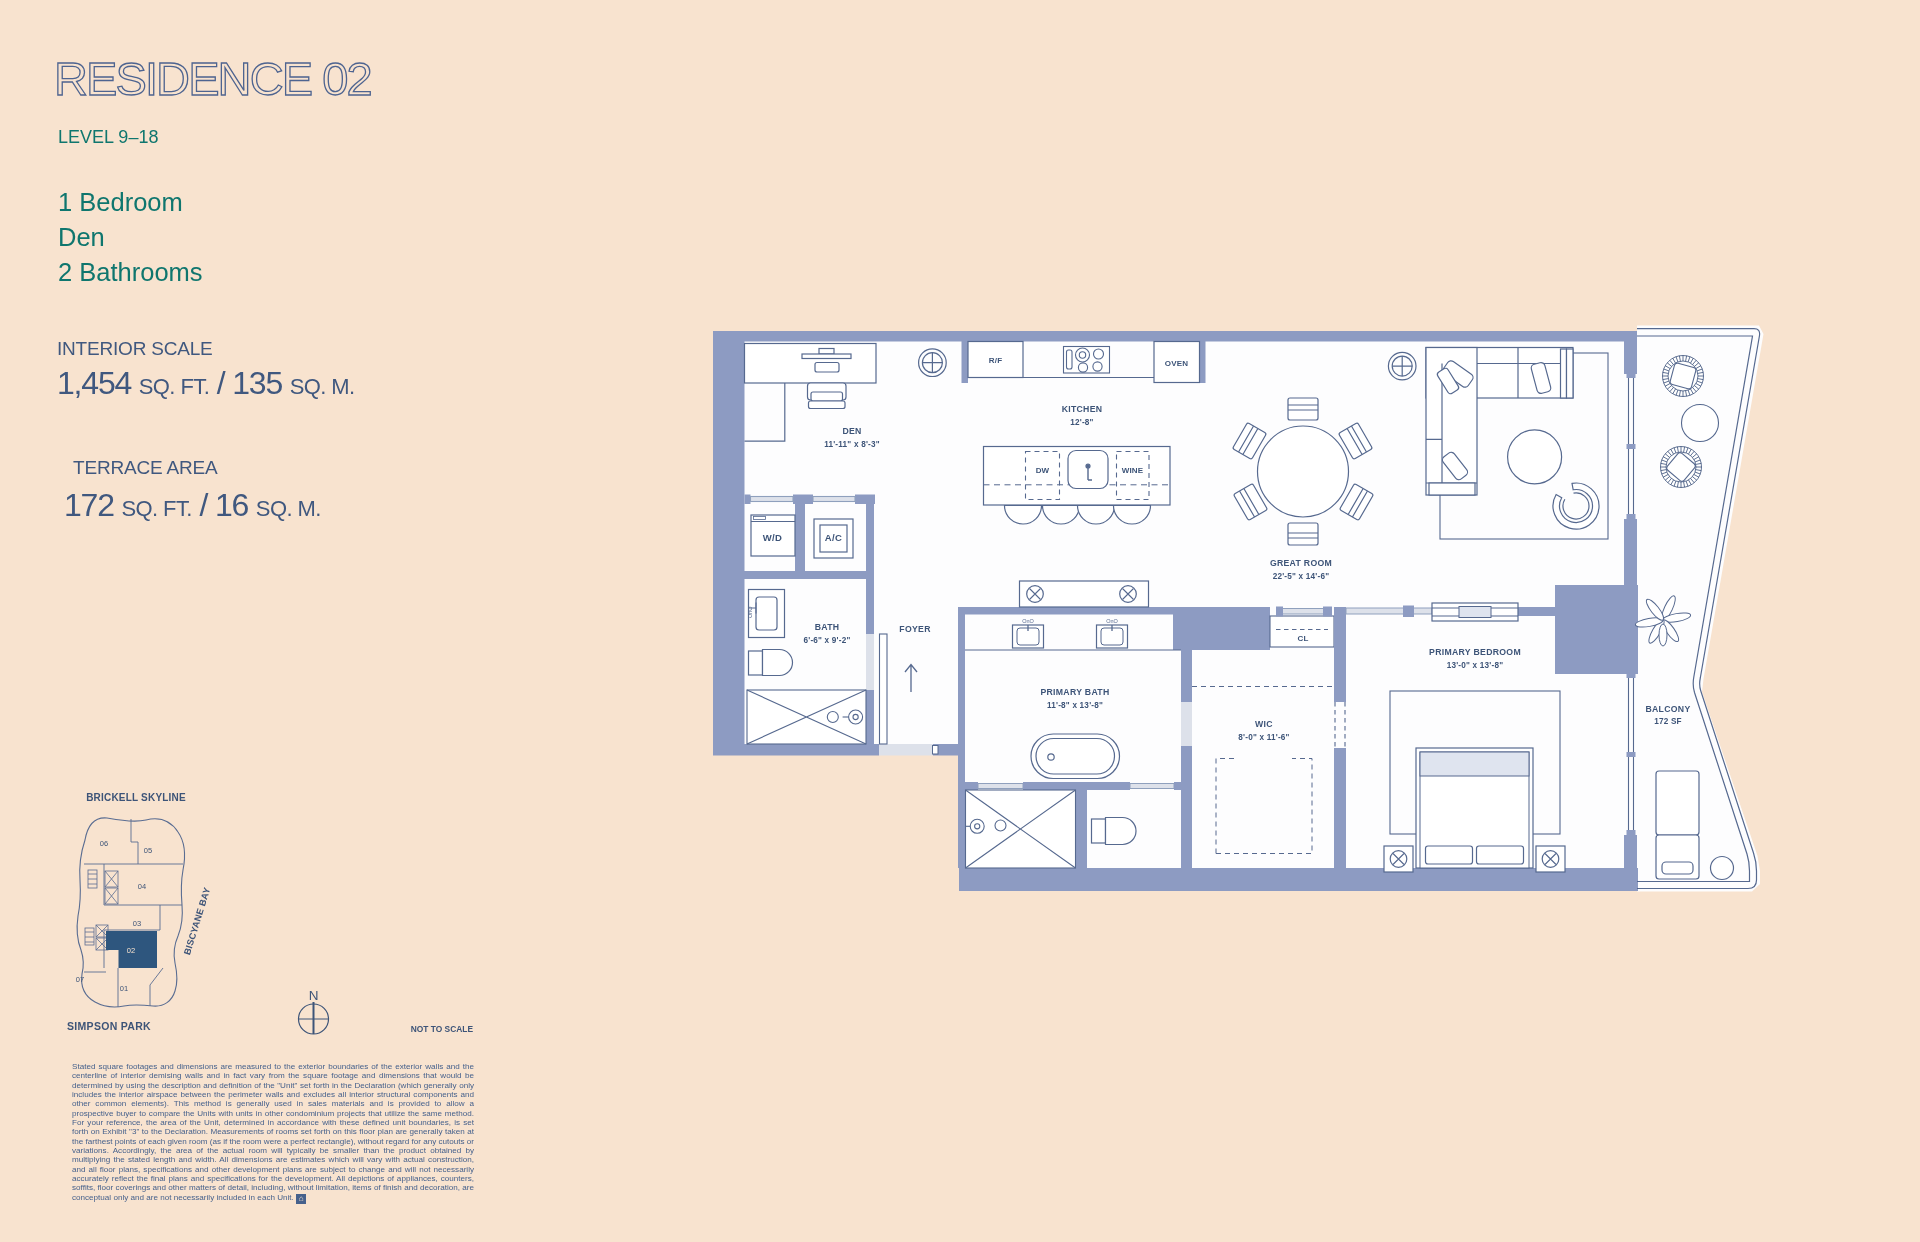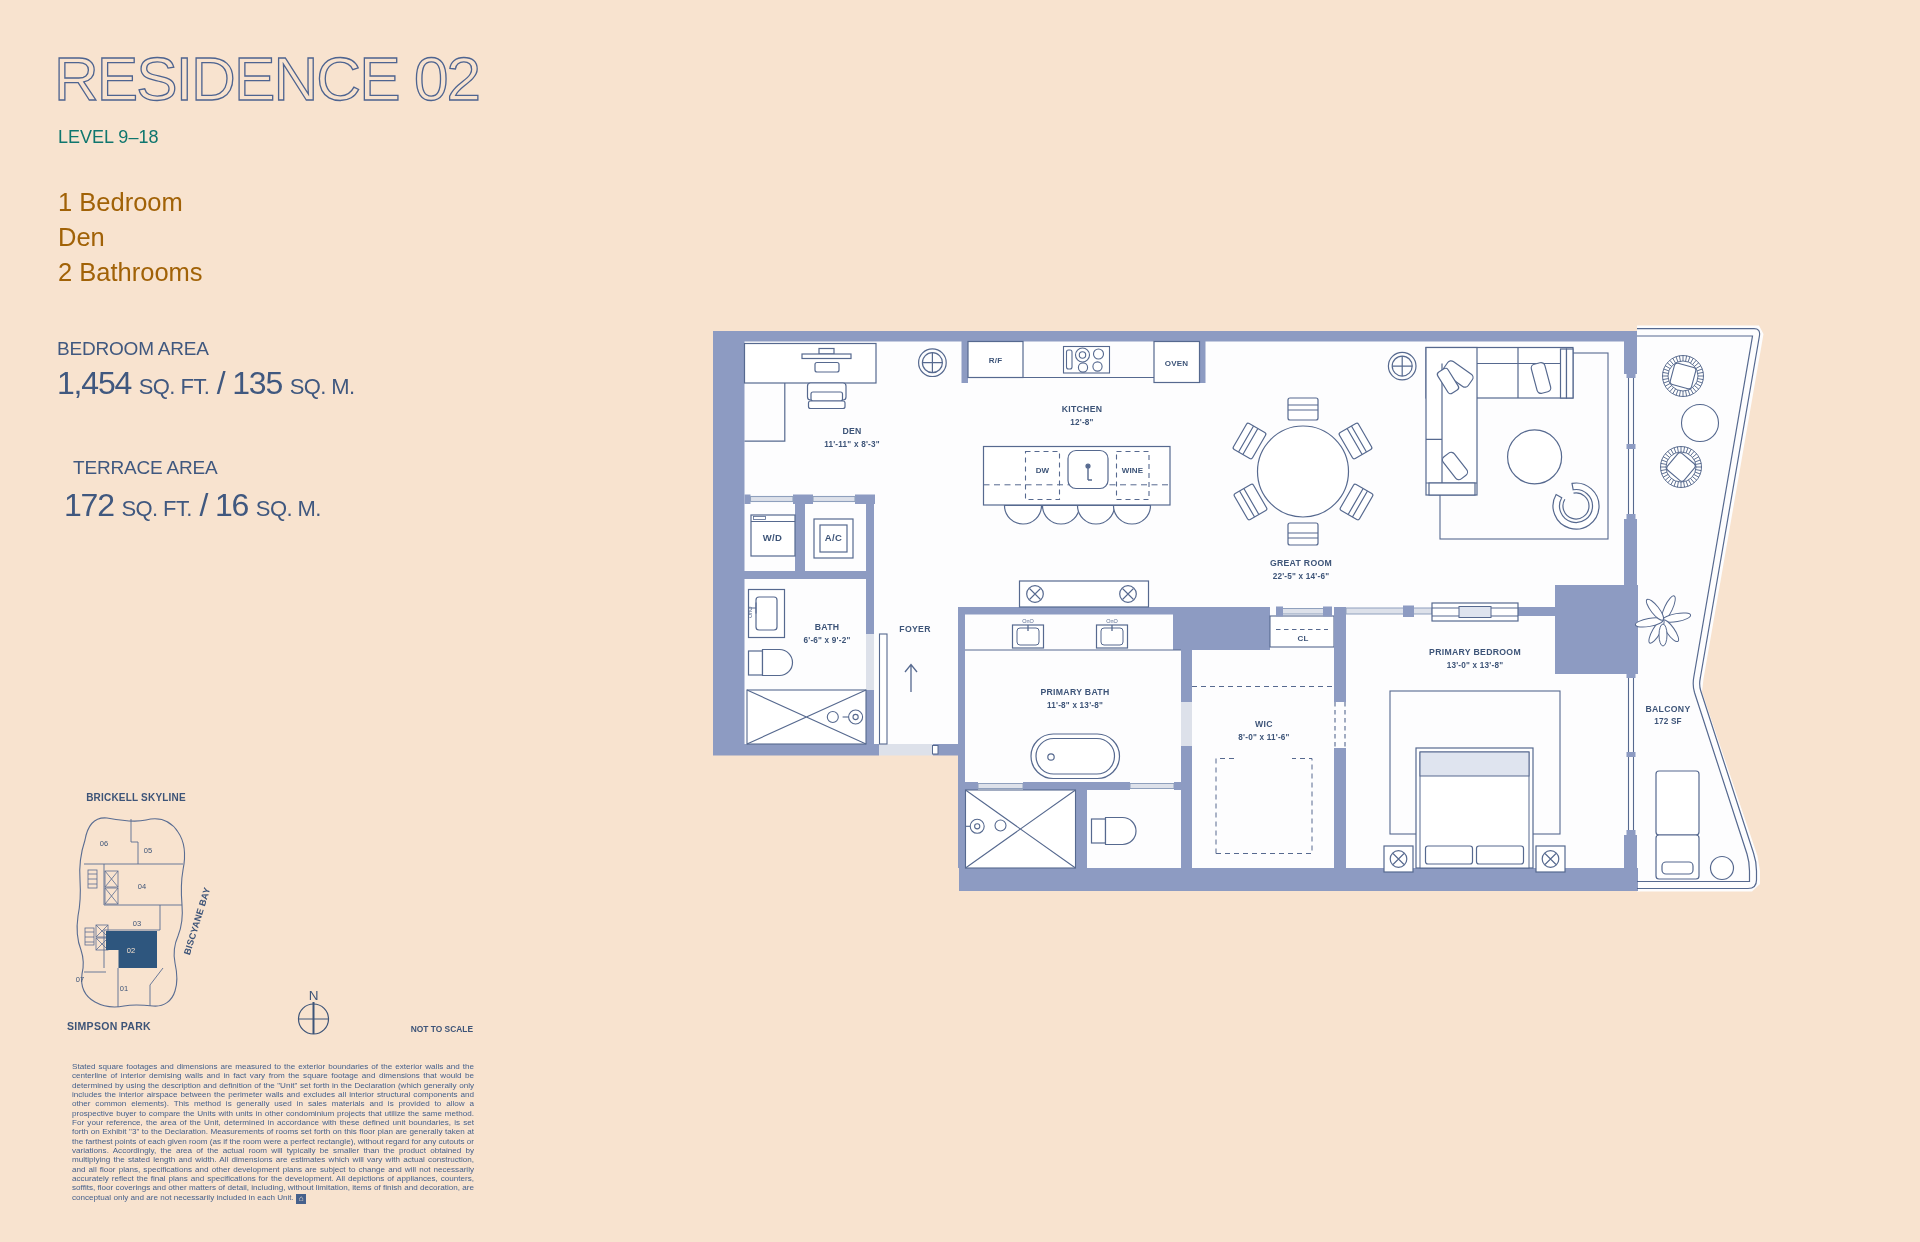--- a/index.html
+++ b/index.html
@@ -1,36 +1,36 @@
 <!DOCTYPE html>
 <html><head>
 <meta charset="utf-8">
 <style>
 html,body{margin:0;padding:0;}
 body{width:1920px;height:1242px;background:#f8e3cf;font-family:"Liberation Sans",sans-serif;position:relative;overflow:hidden;}
 .abs{position:absolute;}
-.title{left:54px;top:48px;font-size:62px;line-height:62.5px;letter-spacing:-1.9px;color:transparent;-webkit-text-stroke:1.3px #4e6490;white-space:nowrap;}
+.title{left:54px;top:48px;font-size:47px;line-height:62.5px;letter-spacing:-1.9px;color:transparent;-webkit-text-stroke:1.3px #4e6490;white-space:nowrap;}
 .lvl{left:58px;top:127px;font-size:18px;letter-spacing:0px;color:#0f766e;}
-.feat{left:58px;top:185px;font-size:25.5px;line-height:35px;color:#a16207;}
+.feat{left:58px;top:185px;font-size:25.5px;line-height:35px;color:#0f766e;}
 .sect{font-size:19px;letter-spacing:-0.2px;color:#40587f;}
 .area{font-size:32px;letter-spacing:-1.2px;color:#40587f;white-space:nowrap;}
 .area .sc{font-size:22px;letter-spacing:-0.6px;}
 .disc{left:72px;top:1046px;width:402px;font-size:8.1px;line-height:9.35px;color:#46618c;text-align:justify;margin-top:16px;}
 svg text{font-family:"Liberation Sans",sans-serif;}
 </style>
 </head>
 <body>
 
 <div class="abs title">RESIDENCE 02</div>
 
 <div class="abs lvl">LEVEL 9–18</div>
 
 <div class="abs feat">1 Bedroom<br>Den<br>2 Bathrooms</div>
 
-<div class="abs sect" style="left:57px;top:338px;">BEDROOM AREA</div>
+<div class="abs sect" style="left:57px;top:338px;">INTERIOR SCALE</div>
 
 <div class="abs area" style="left:57px;top:365px;">1,454 <span class="sc">SQ. FT.</span> / 135 <span class="sc">SQ. M.</span></div>
 
 <div class="abs sect" style="left:73px;top:457px;">TERRACE AREA</div>
 
 <div class="abs area" style="left:64px;top:487px;">172 <span class="sc">SQ. FT.</span> / 16 <span class="sc">SQ. M.</span></div>
 
 <div class="abs disc">Stated square footages and dimensions are measured to the exterior boundaries of the exterior walls and the centerline of interior demising walls and in fact vary from the square footage and dimensions that would be determined by using the description and definition of the "Unit" set forth in the Declaration (which generally only includes the interior airspace between the perimeter walls and excludes all interior structural components and other common elements). This method is generally used in sales materials and is provided to allow a prospective buyer to compare the Units with units in other condominium projects that utilize the same method. For your reference, the area of the Unit, determined in accordance with these defined unit boundaries, is set forth on Exhibit "3" to the Declaration. Measurements of rooms set forth on this floor plan are generally taken at the farthest points of each given room (as if the room were a perfect rectangle), without regard for any cutouts or variations. Accordingly, the area of the actual room will typically be smaller than the product obtained by multiplying the stated length and width.  All dimensions are estimates which will vary with actual construction, and all floor plans, specifications and other development plans are subject to change and will not necessarily accurately reflect the final plans and specifications for the development. All depictions of appliances, counters, soffits, floor coverings and other matters of detail, including, without limitation, items of finish and decoration, are conceptual only and are not necessarily included in each Unit. <span style="display:inline-block;width:10px;height:10px;background:#46618c;color:#f8e3cf;font-size:8px;line-height:10px;text-align:center;vertical-align:-1px;">⌂</span></div>
 <svg class="abs" style="left:0;top:0;" width="1920" height="1242" viewBox="0 0 1920 1242">
 <defs>

